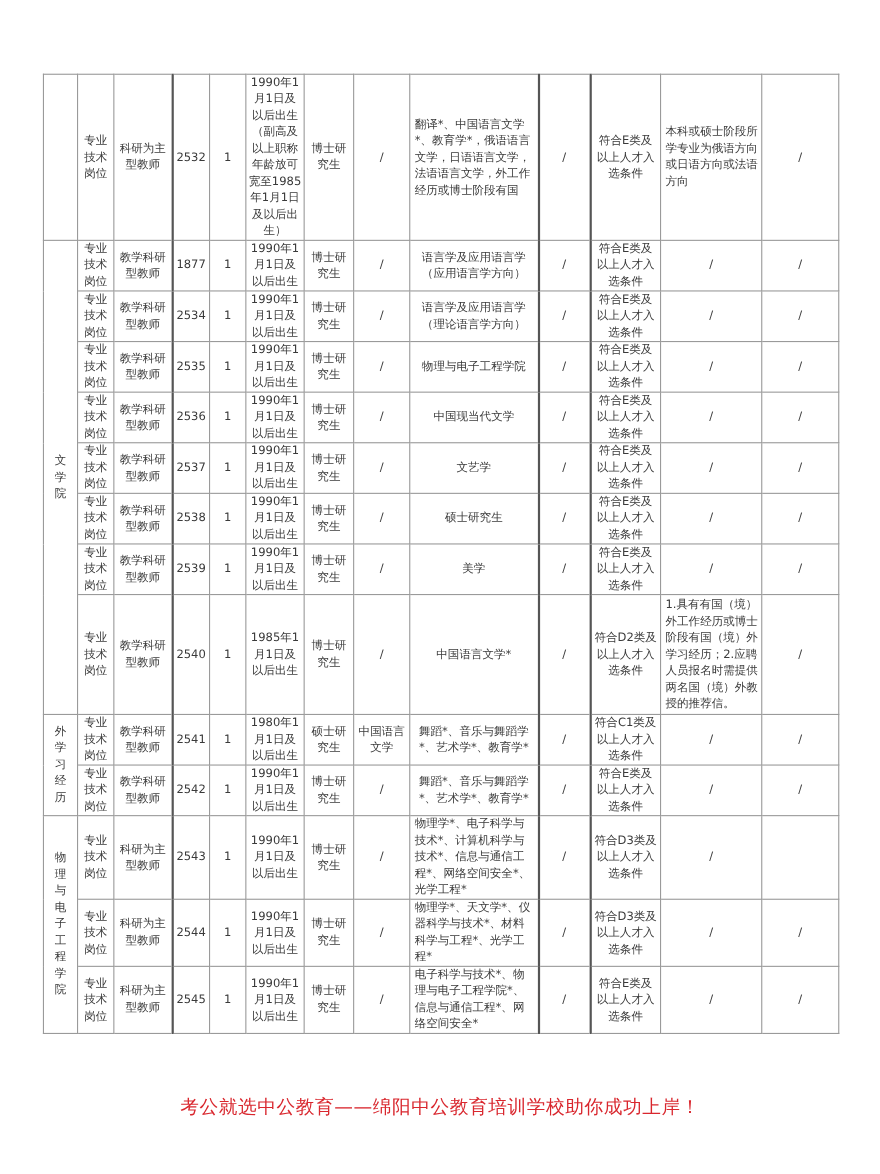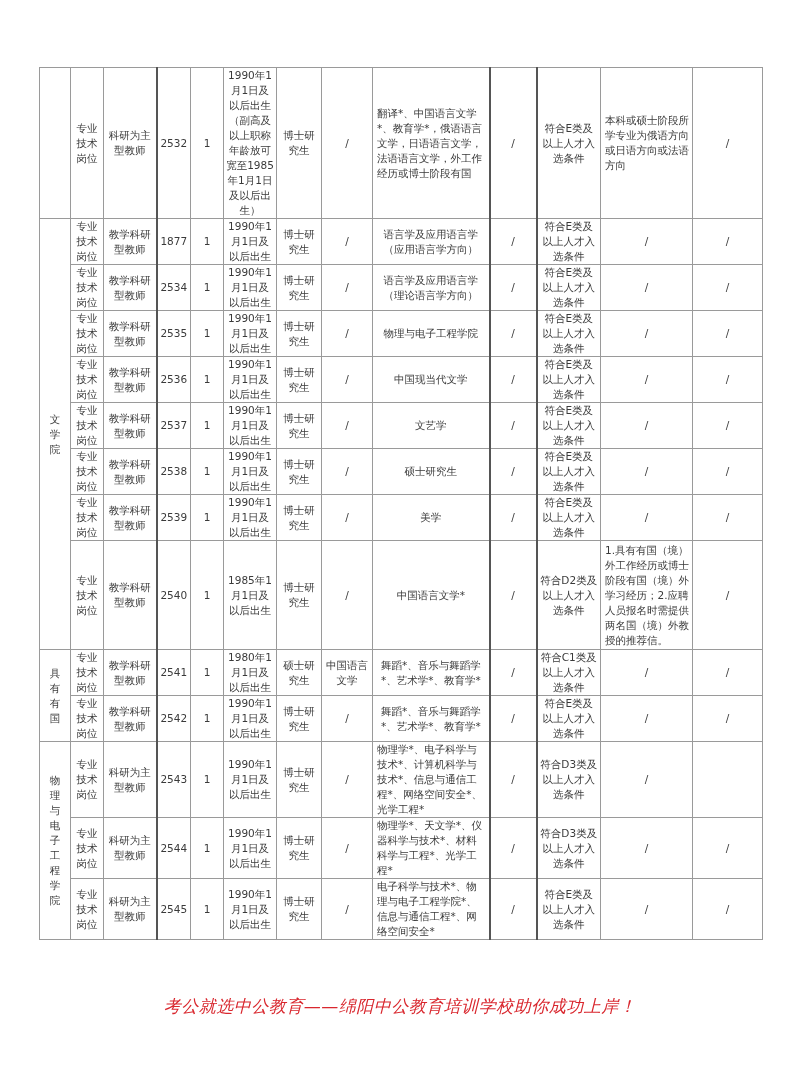--- a/index.html
+++ b/index.html
@@ -7,21 +7,21 @@
          font-family:"DejaVu Sans", "Liberation Sans", sans-serif; color:#333; }
   #sheet { position:absolute; left:39px; top:67px; border-collapse:collapse;
            table-layout:fixed; width:723px; }
   #sheet td { border:1px solid #9a9a9a; text-align:center; vertical-align:middle;
               font-size:10.5px; line-height:15px; padding:0 2px; word-break:break-all;
               color:#3a3a3a; }
   #sheet td.left { text-align:left; padding-left:4px; }
   #sheet td.thick-r { border-right:2px solid #555; }
   #sheet td.thick-l { border-left:2px solid #555; }
   #footer { position:absolute; left:0; width:800px; top:995px; text-align:center;
-            color:#d9272e; font-size:17px; letter-spacing:0.5px;font-style:italic; }
+            color:#d9272e; font-size:17px; letter-spacing:0.5px; }
 </style>
 </head>
 <body>
 
 <table id="sheet">
   <colgroup>
     <col style="width:31px">
       <col style="width:33px">
       <col style="width:53px">
       <col style="width:34px">
@@ -158,21 +158,21 @@
         <td>1985年1月1日及以后出生</td>
         <td>博士研究生</td>
         <td>/</td>
         <td class="thick-r">中国语言文学*</td>
         <td>/</td>
         <td class="thick-l">符合D2类及以上人才入选条件</td>
         <td class="left">1.具有有国（境）外工作经历或博士阶段有国（境）外学习经历；2.应聘人员报名时需提供两名国（境）外教授的推荐信。</td>
         <td>/</td>
       </tr>
       <tr style="height: 45px;">
-        <td rowspan="2" style="padding: 0px 6px;">具有有国</td>
+        <td rowspan="2" style="padding: 0px 6px;">外学习经历</td>
         <td>专业技术岗位</td>
         <td>教学科研型教师</td>
         <td class="thick-l">2541</td>
         <td>1</td>
         <td>1980年1月1日及以后出生</td>
         <td>硕士研究生</td>
         <td>中国语言文学</td>
         <td class="thick-r">舞蹈*、音乐与舞蹈学*、艺术学*、教育学*</td>
         <td>/</td>
         <td class="thick-l">符合C1类及以上人才入选条件</td>

